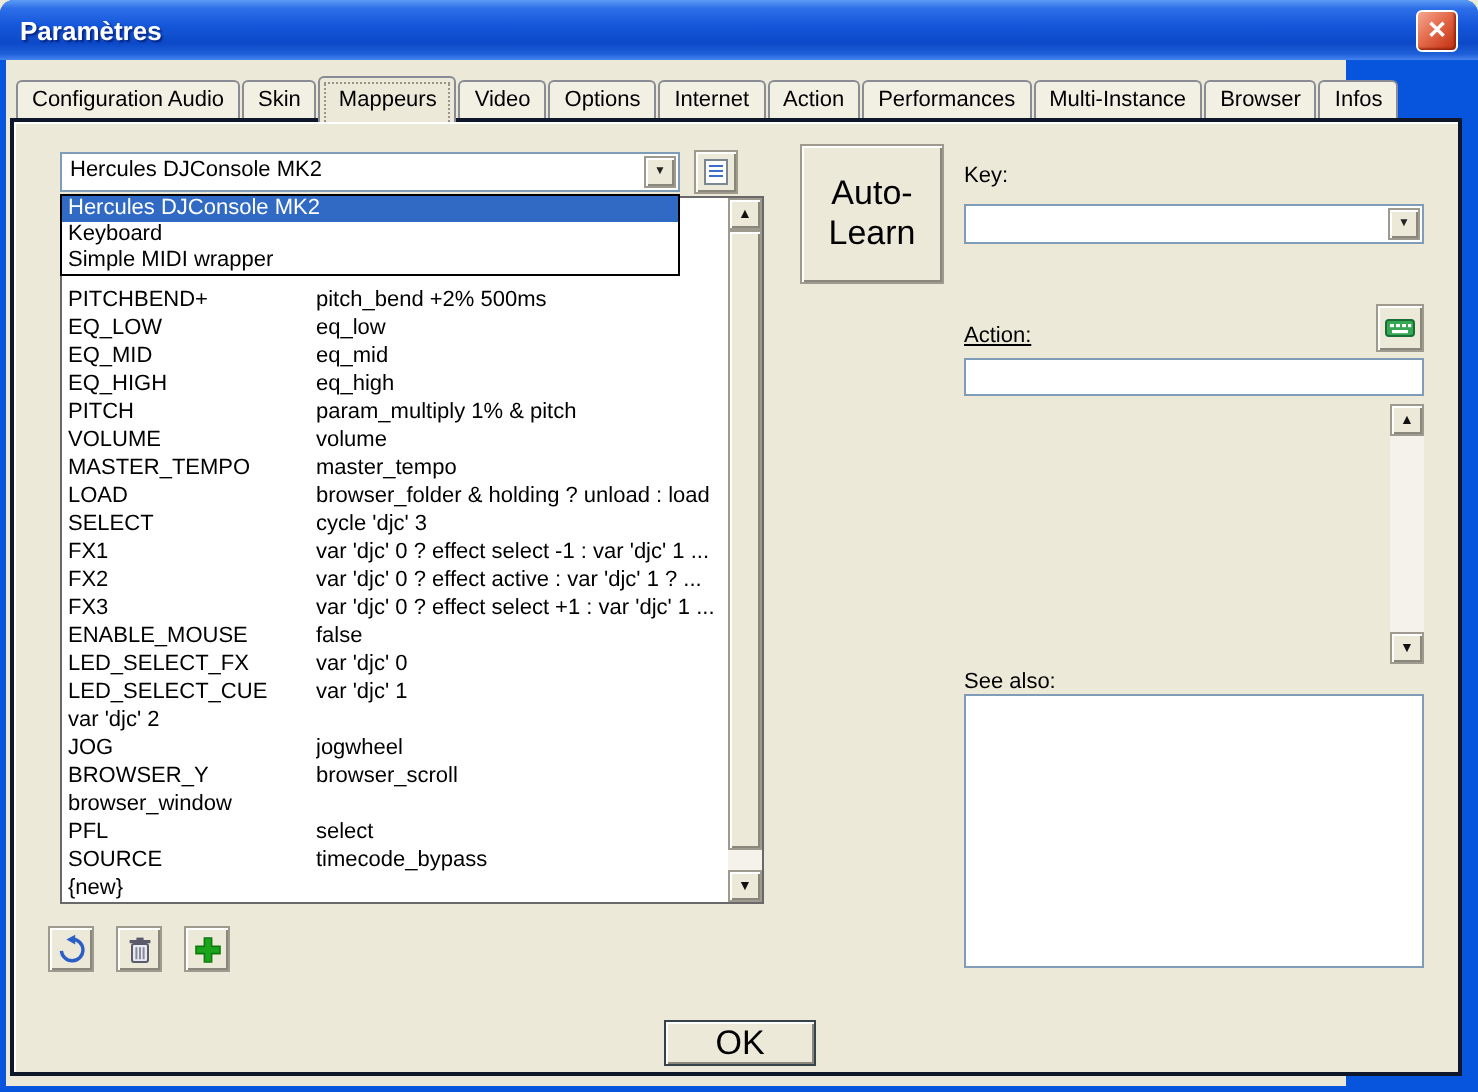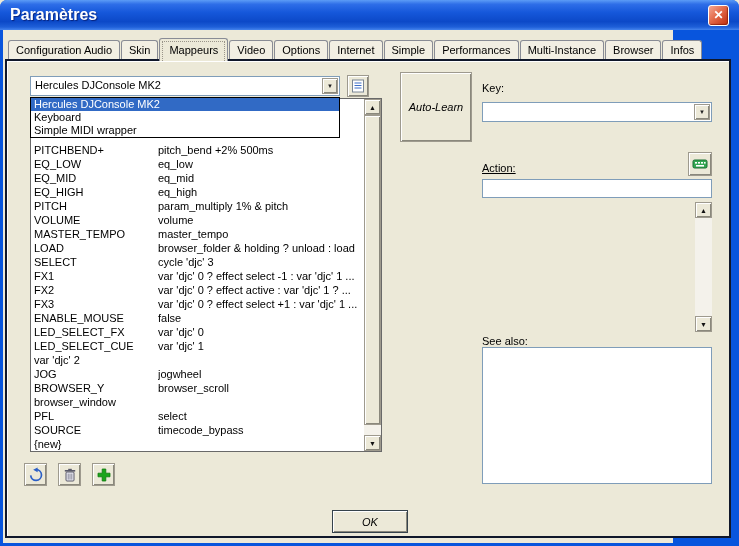--- a/index.html
+++ b/index.html
@@ -16,21 +16,21 @@
     padding:30px 3px 3px 3px;
     border-radius:7px 7px 0 0;
   }
   .titlebar {
     position:absolute; top:0; left:0; right:0; height:30px;
     border-radius:7px 7px 0 0;
     background:linear-gradient(180deg,#5C9CF6 0%,#2E6EE8 14%,#1557DA 42%,#0C49C8 72%,#1E5FD8 90%,#4584EE 100%);
     display:flex; align-items:center; padding:0 10px;
   }
   .title {
-    color:#fff; font-weight:bold; font-size:16px;
+    color:#fff; font-weight:bold; font-size:13px;
     text-shadow:1px 1px 1px rgba(0,0,60,.55);
     flex:1;
   }
   .close-btn {
     width:21px; height:21px; border:1px solid #fff; border-radius:3px;
     background:linear-gradient(135deg,#F5A894 0%,#E36A4A 45%,#C93D1D 85%);
     color:#fff; font-weight:bold; font-size:12px; line-height:18px;
     text-align:center; cursor:default;
     box-shadow:inset -1px -1px 1px rgba(120,20,0,.6);
   }
@@ -101,21 +101,21 @@
   }
   .sbtn.up { top:0; } .sbtn.down { bottom:0; }
   .sthumb {
     position:absolute; left:0; top:16px; width:17px; height:310px;
     background:#ECE9D8; border:1px solid #9E9A8E;
     box-shadow:inset 1px 1px 0 #fff, inset -1px -1px 0 #8A887C;
   }
 
   
   .icon-btn { position:absolute; width:23px; height:23px; display:flex; align-items:center; justify-content:center; cursor:default; }
-  .btn { font-family:"Liberation Sans",sans-serif; font-size:11px; cursor:default;font-style:italic; }
+  .btn { font-family:"Liberation Sans",sans-serif; font-size:17px; cursor:default; }
   .auto-learn { position:absolute; left:393px; top:11px; width:72px; height:70px; text-align:center; }
   .ok { position:absolute; left:325px; top:449px; width:76px; height:23px; border:1px solid #36434C !important; }
 
   .lbl { position:absolute; white-space:nowrap; }
   .listbox { position:absolute; background:#fff; border:1px solid #7F9DB9; }
 </style>
 </head>
 <body>
 
 <div class="window">
@@ -128,21 +128,21 @@
 
   <div class="client">
 
     <div class="tabs">
       <div class="tab">Configuration Audio</div>
       <div class="tab">Skin</div>
       <div class="tab active">Mappeurs</div>
       <div class="tab">Video</div>
       <div class="tab">Options</div>
       <div class="tab">Internet</div>
-      <div class="tab">Simple</div>
+      <div class="tab">Action</div>
       <div class="tab">Performances</div>
       <div class="tab">Multi-Instance</div>
       <div class="tab">Browser</div>
       <div class="tab">Infos</div>
     </div>
 
     <div class="panel">
 
       <div class="combo" style="left:23px; top:15px; width:310px; height:20px;">
         <span class="combo-value">Hercules DJConsole MK2</span>

